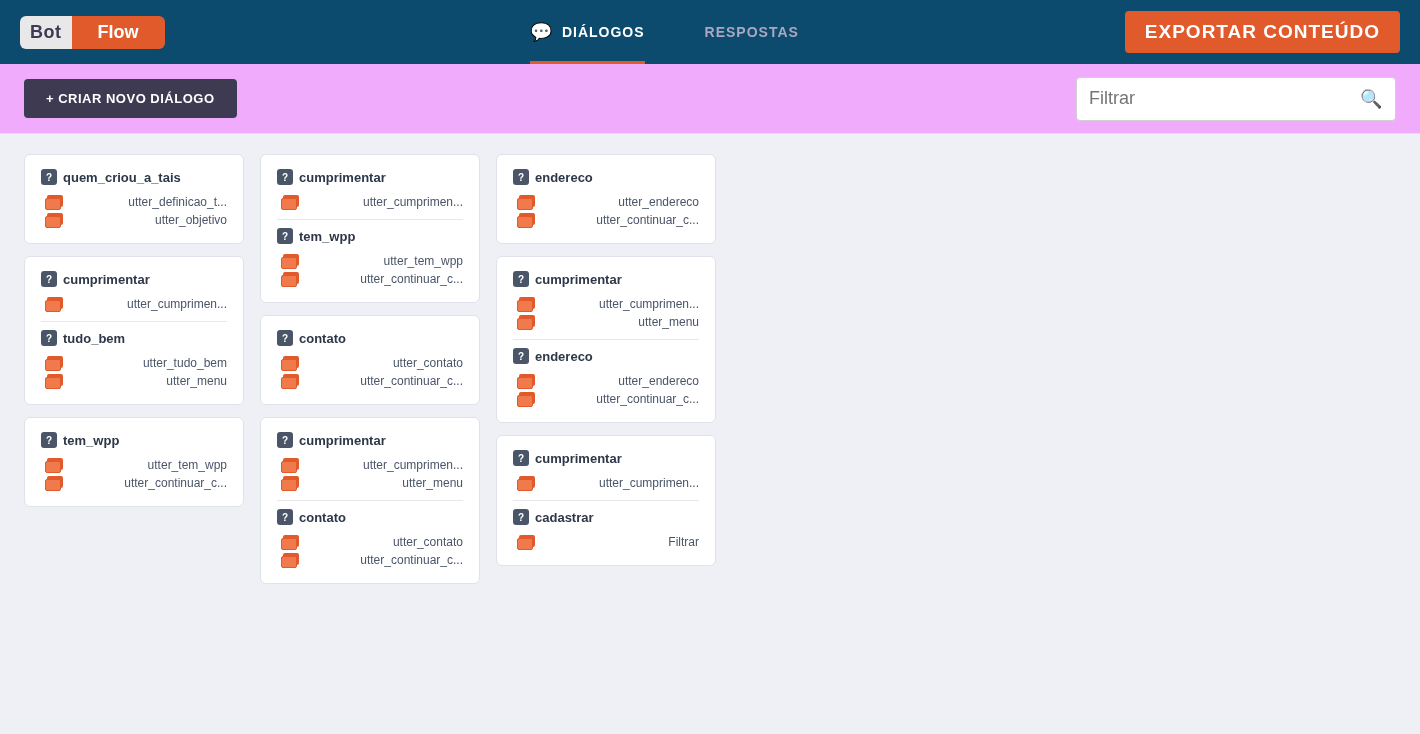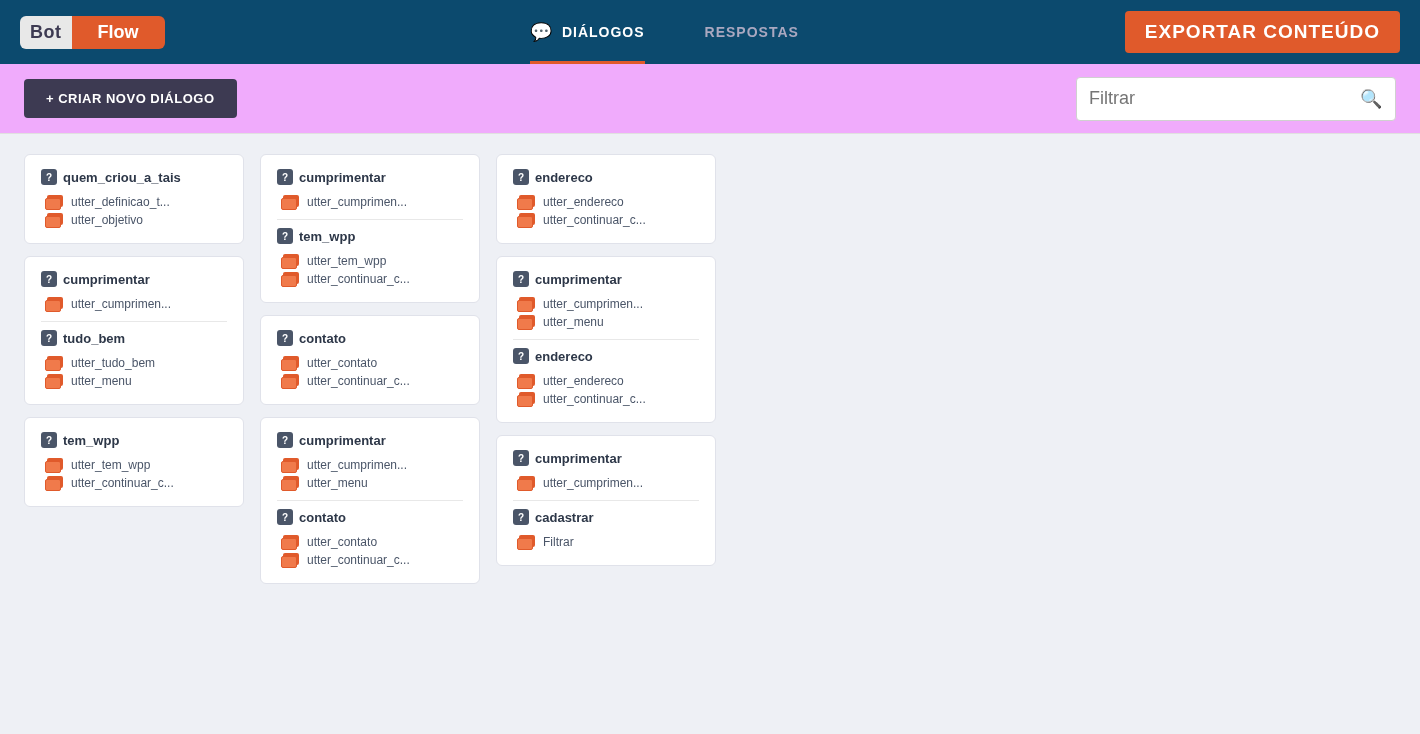--- a/index.html
+++ b/index.html
@@ -175,20 +175,21 @@
       color: #2d3748;
     }
 
     
     .action-row {
       display: flex;
       align-items: center;
       gap: 6px;
       padding: 2px 0;
       margin-left: 4px;
+      justify-content: space-between;
     }
     .action-icon {
       width: 20px;
       height: 14px;
       position: relative;
       flex-shrink: 0;
     }
     .action-icon::before {
       content: '';
       position: absolute;

